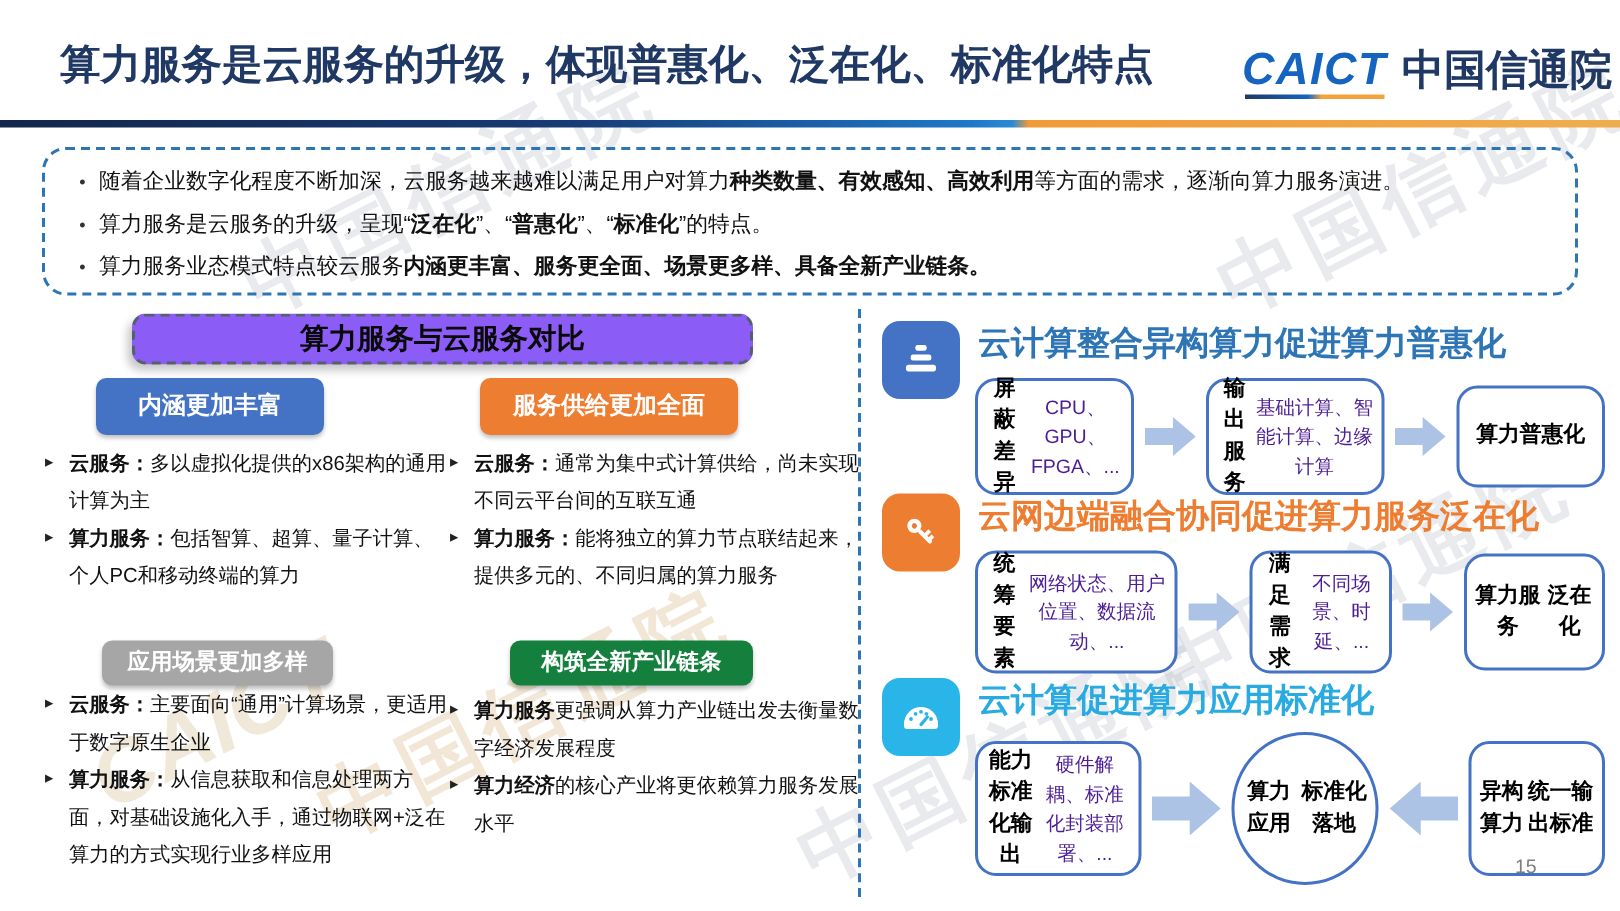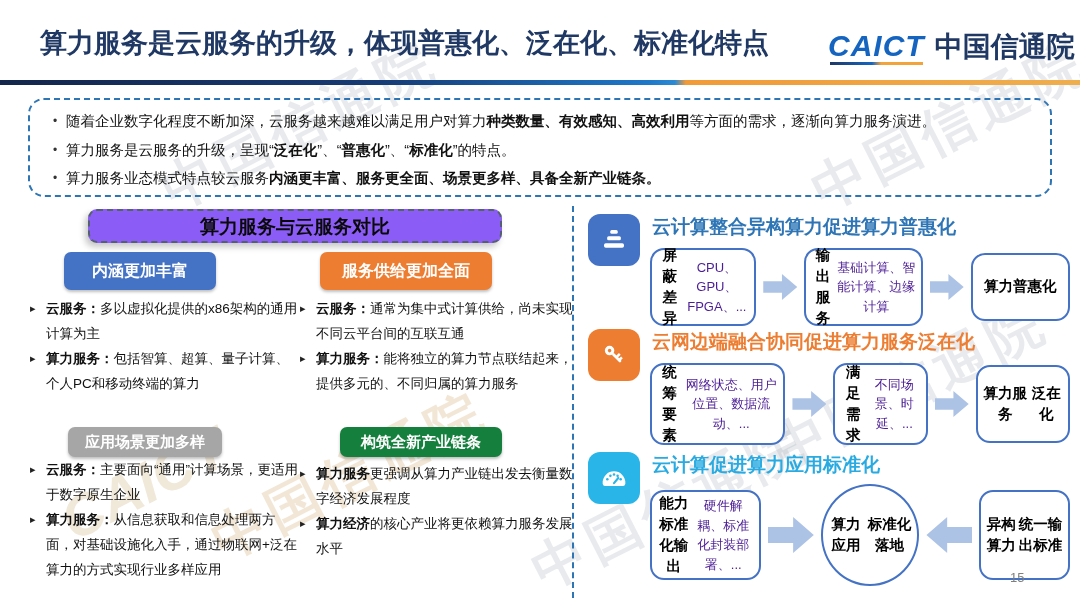--- a/index.html
+++ b/index.html
@@ -50,21 +50,21 @@
   .llist { position:absolute; font-size:13.5px; line-height:1.85; color:#111; }
   .llist .li { position:relative; padding-left:16px; }
   .llist .mk { position:absolute; left:0; top:1px; font-size:11px; color:#222; }
   .vdivider { left:572px; top:206px; height:392px; width:0; border-left:2px dashed #2E75B6; }
 
   
   .r-row { position:absolute; left:586px; width:484px; }
   .r-icon { position:absolute; left:2px; top:2px; width:52px; height:52px; border-radius:12px;
             display:flex; align-items:center; justify-content:center; }
   .i-blue { background:#4472C4; } .i-orange { background:#ED7D31; } .i-cyan { background:#29B5E8; }
-  .r-title { margin-left:66px; font-size:19px; font-weight:800; padding-top:2px; }
+  .r-title { margin-left:66px; font-size:22px; font-weight:800; padding-top:2px; }
   .t-blue { color:#2E75B6; } .t-orange { color:#ED7D31; } .t-cyan { color:#29ABE2; }
   .r-flow { margin-left:64px; margin-top:8px; display:flex; align-items:center; gap:7px; }
   .fbox { border:2px solid #4472C4; border-radius:14px; background:#fff;
           display:flex; flex-direction:row; align-items:center; justify-content:center;
           text-align:center; padding:3px 4px; }
   .fbox-title { font-size:14.5px; font-weight:800; line-height:1.45; color:#000; }
   .fbox-body { font-size:13px; line-height:1.5; color:#4c1d95; }
   .ellipse { border-radius:50%; }
   .arrow { flex:0 0 auto; background:#ADC3E6; }
   .ar-r { width:34px; height:26px; clip-path:polygon(0 28%,55% 28%,55% 0,100% 50%,55% 100%,55% 72%,0 72%); }

